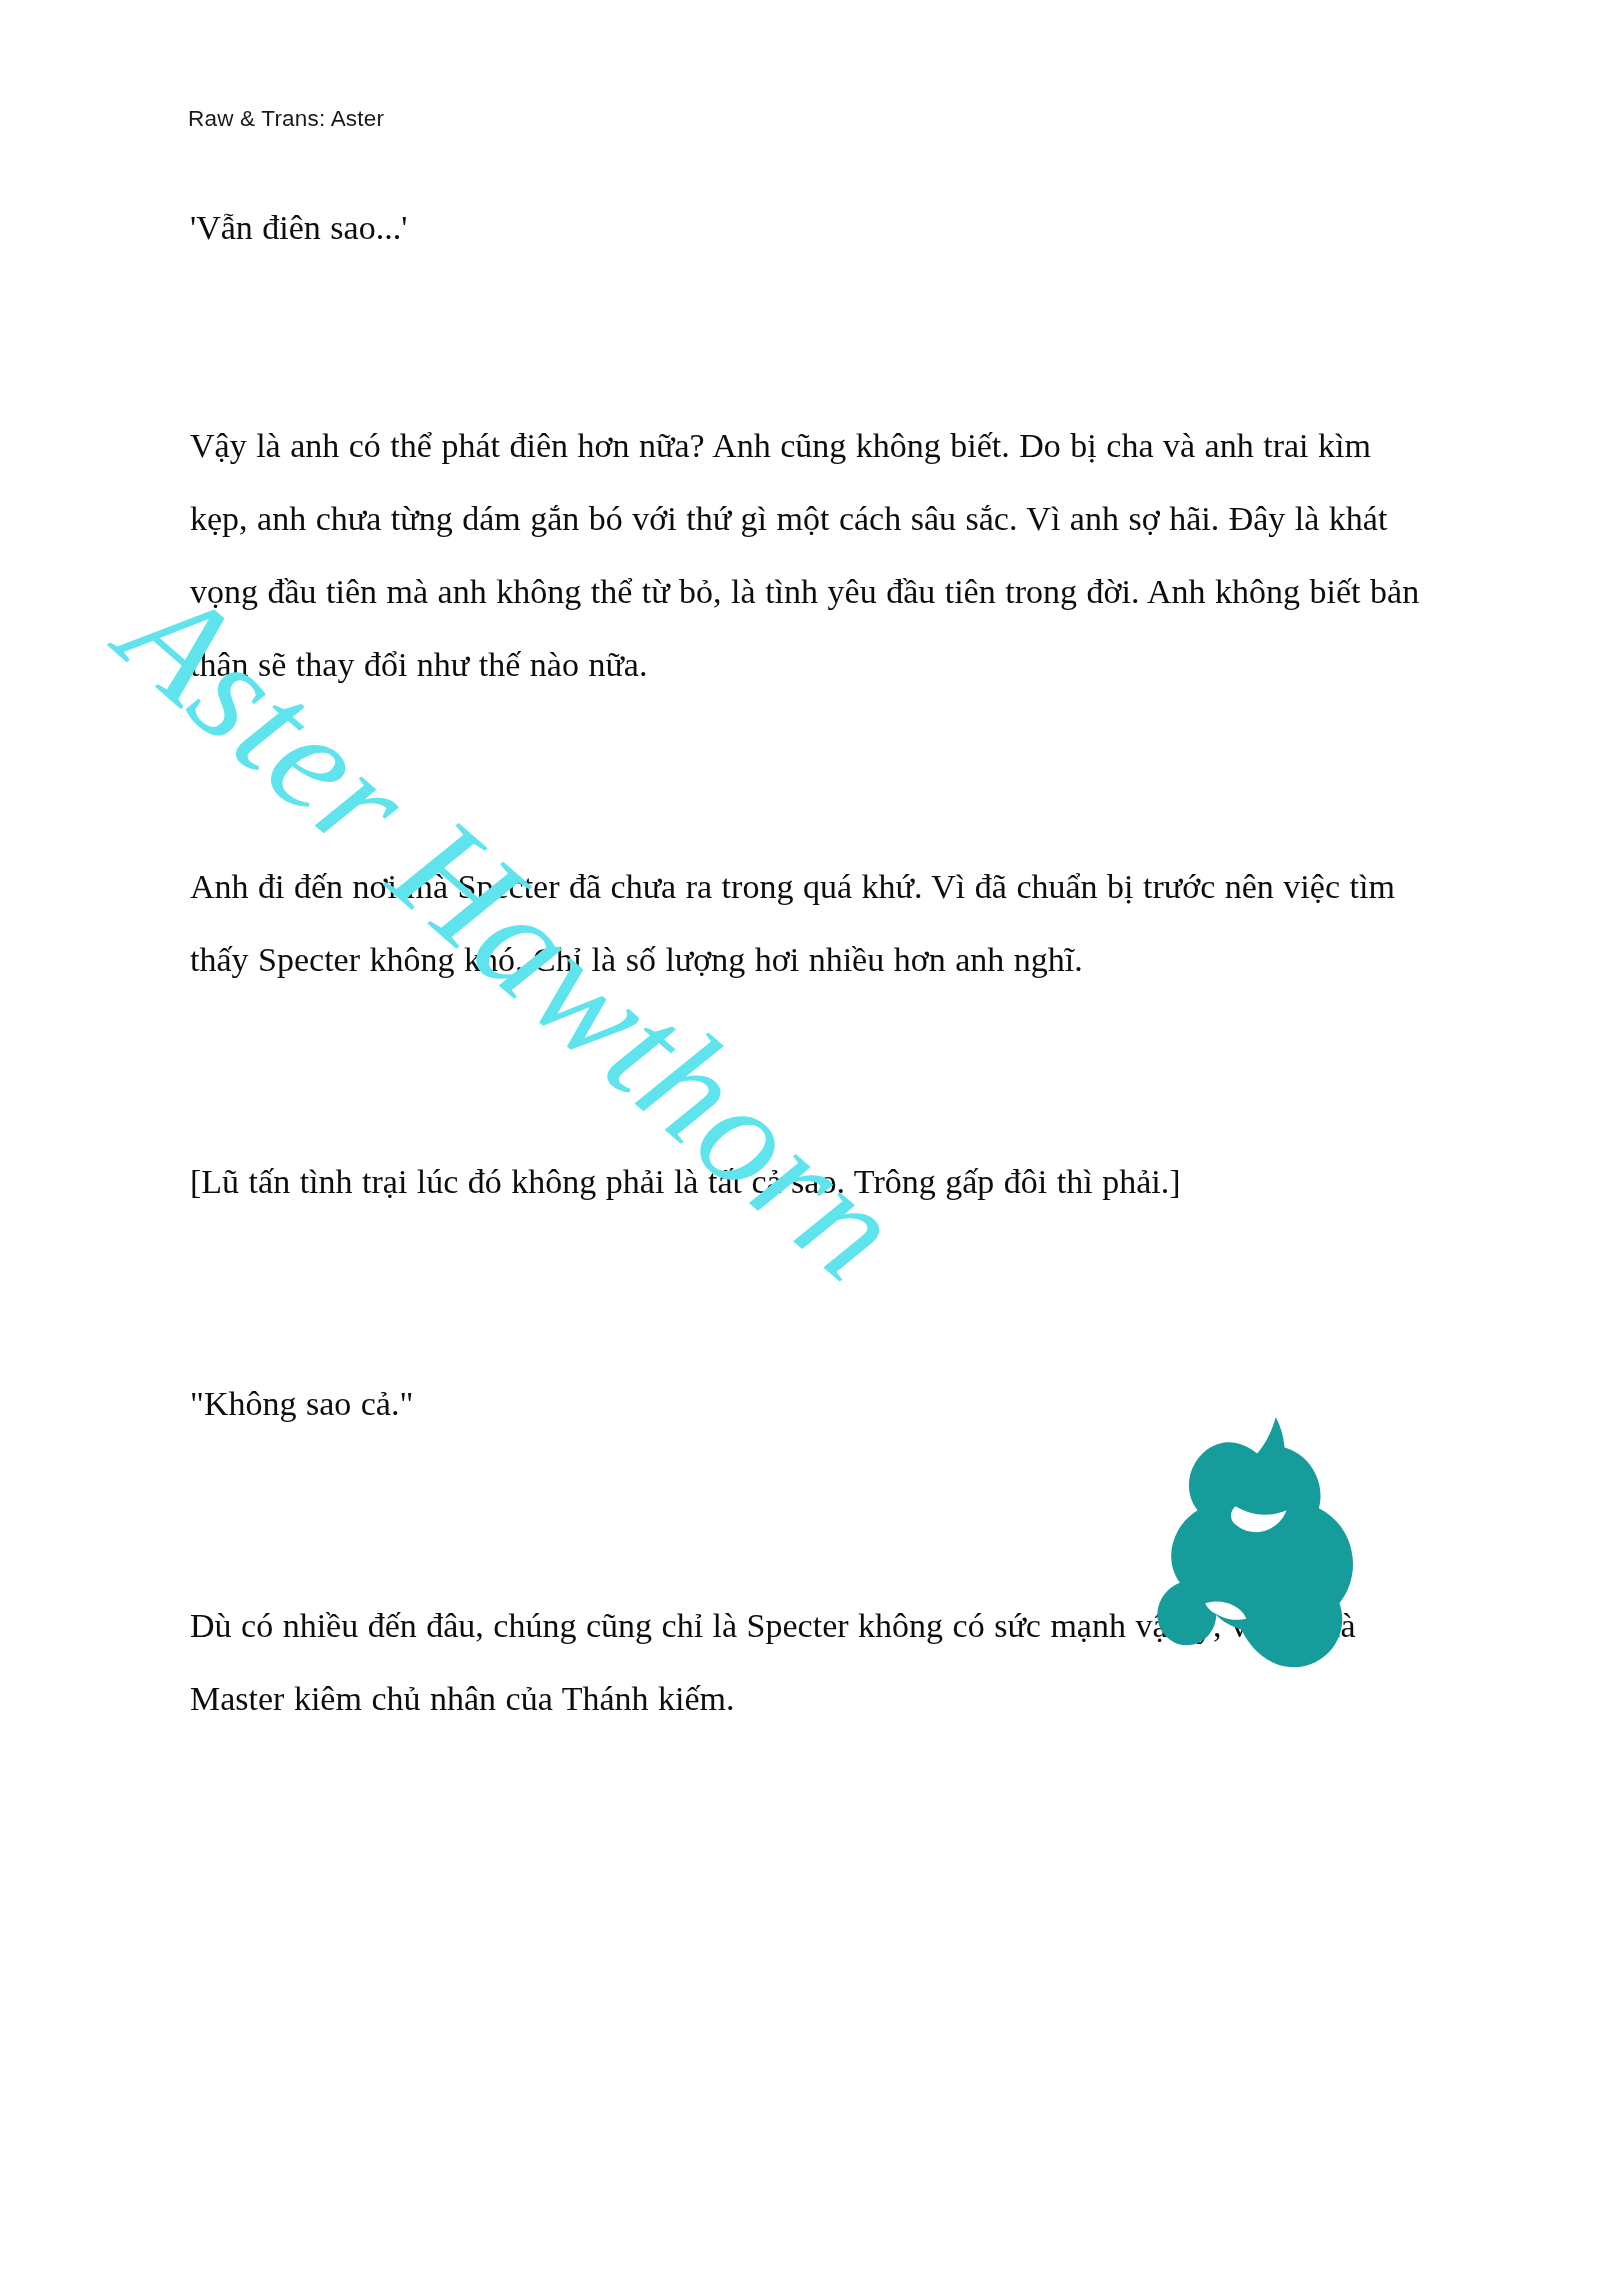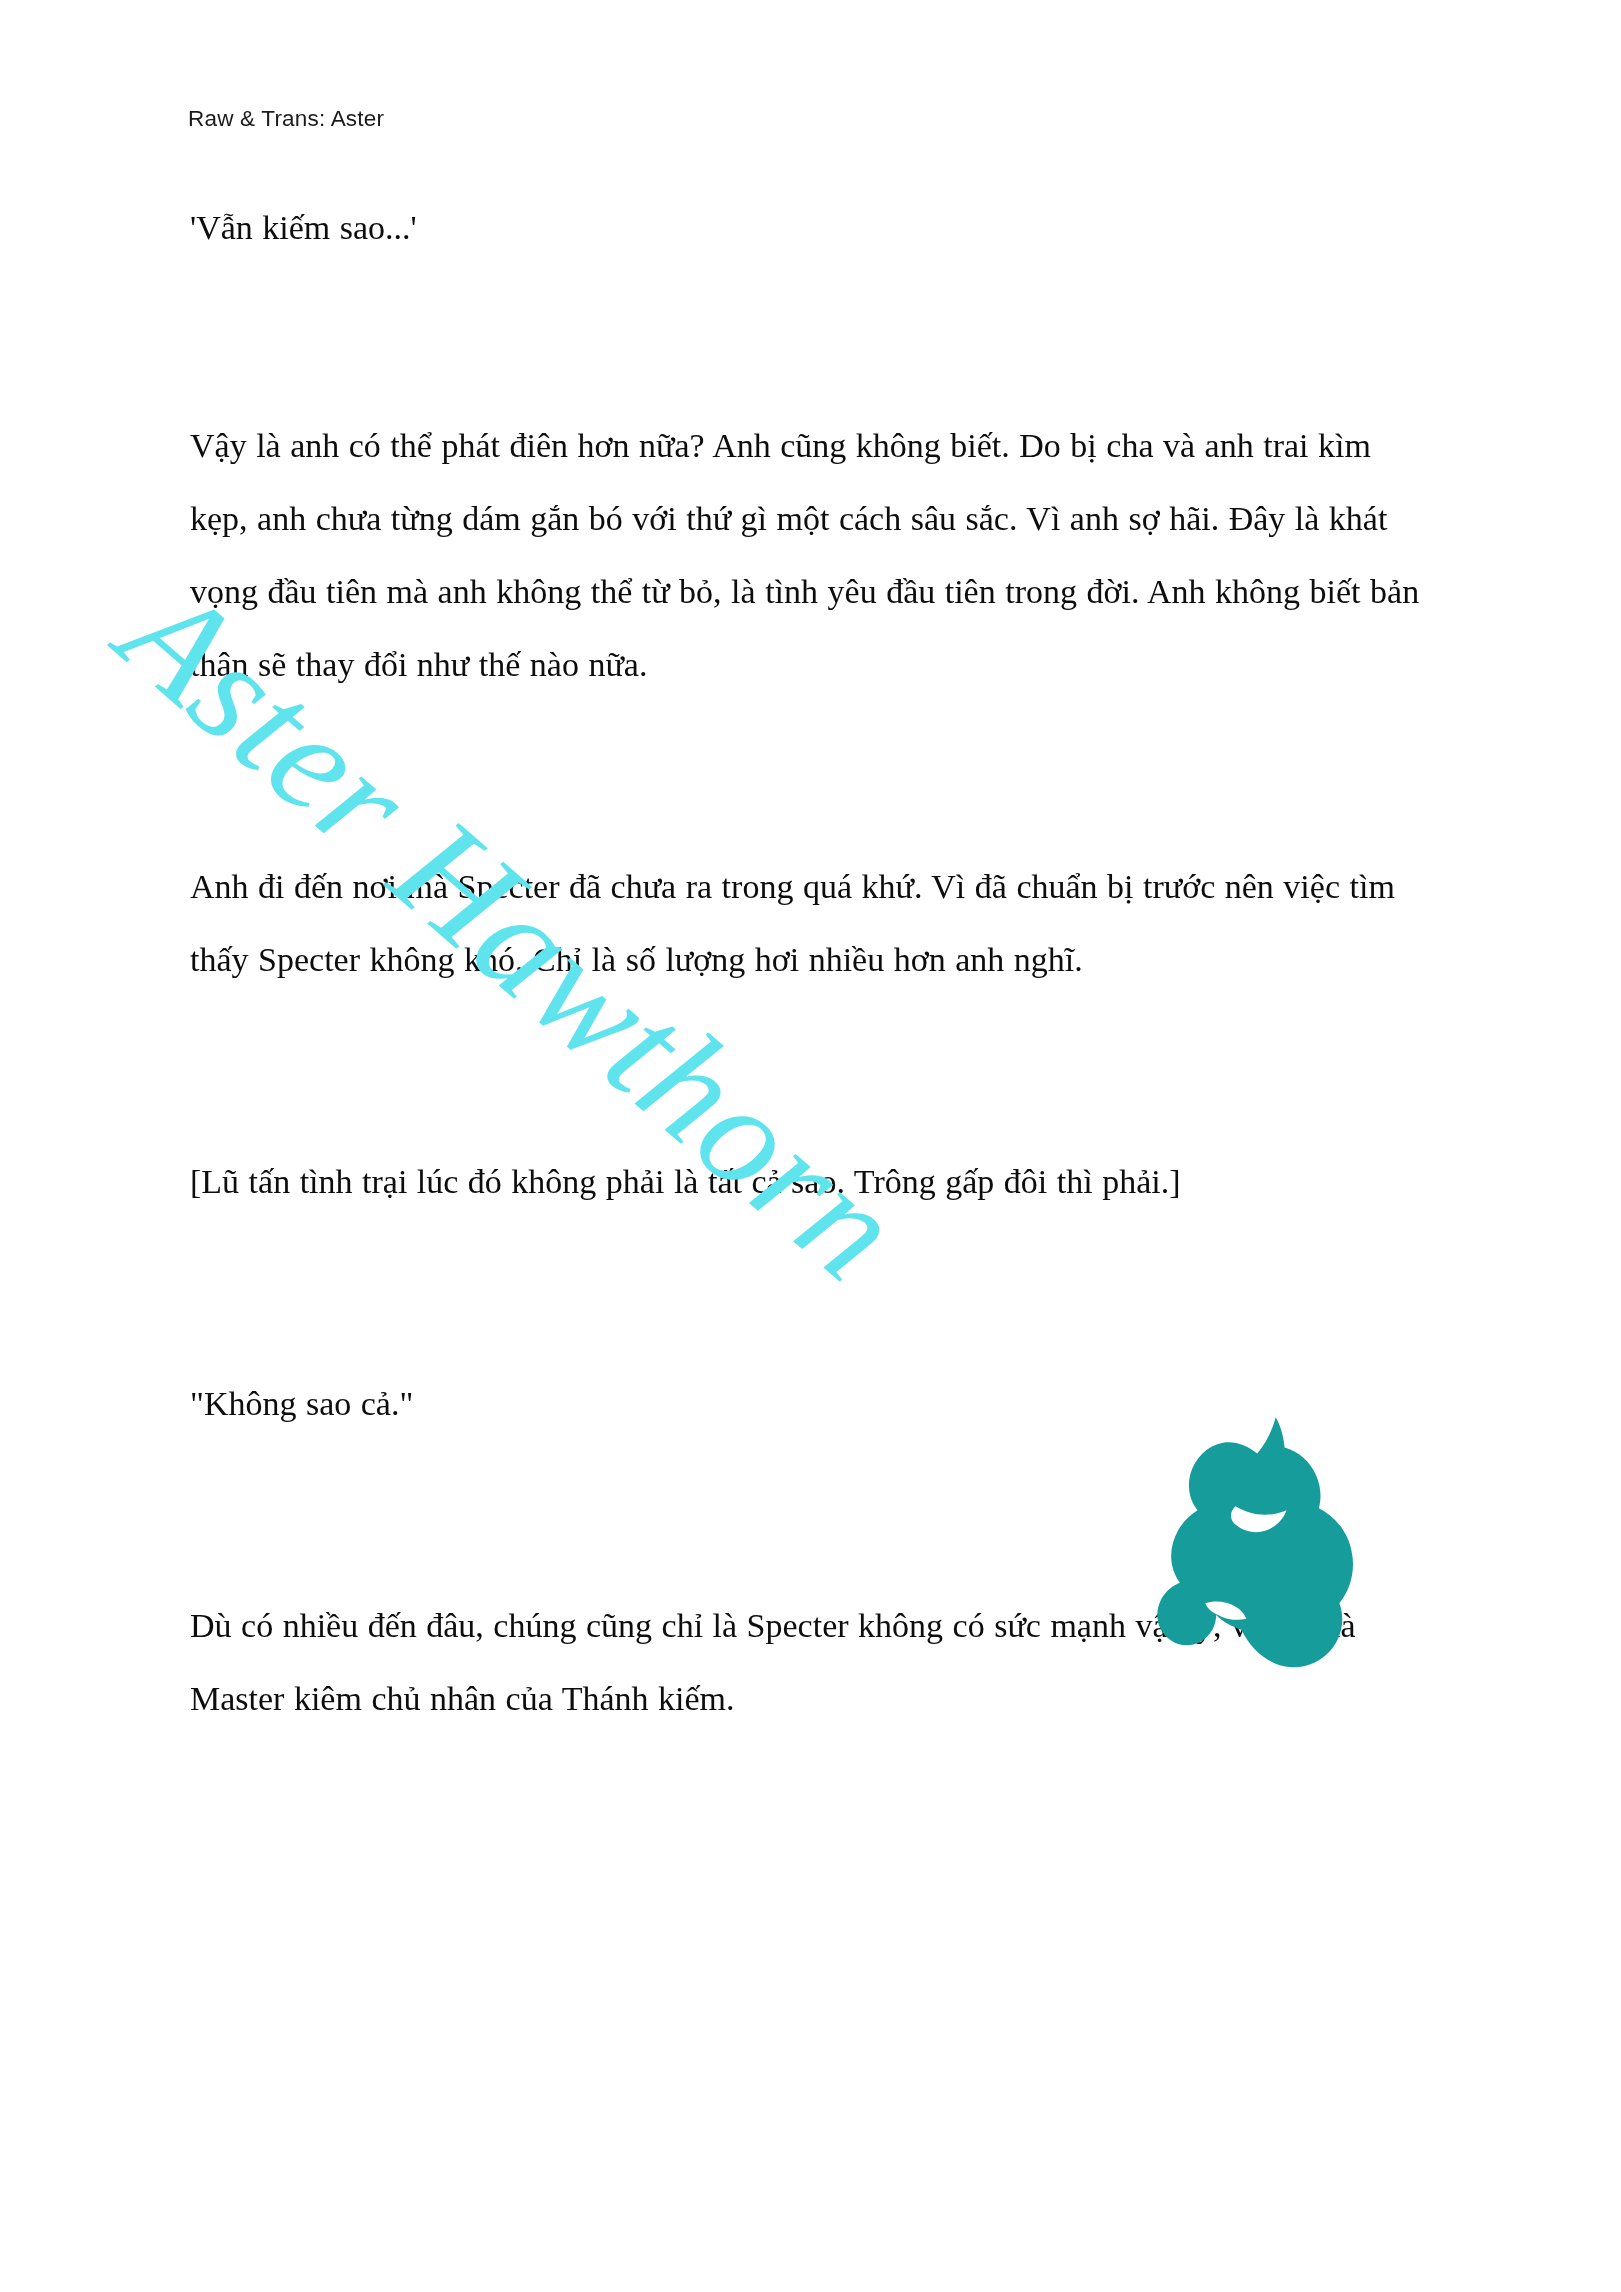--- a/index.html
+++ b/index.html
@@ -80,21 +80,21 @@
 </style>
 </head>
 <body>
 
 <div class="page">
 
   <div class="doc-header">Raw &amp; Trans: Aster</div>
 
   <div class="body-column">
 
-    <p class="para">'Vẫn kiếm sao...'</p>
+    <p class="para">'Vẫn điên sao...'</p>
 
     <div class="gap-md"></div>
 
     <p class="para">Vậy là anh có thể phát điên hơn nữa? Anh cũng không biết. Do bị cha và anh trai kìm kẹp, anh chưa từng dám gắn bó với thứ gì một cách sâu sắc. Vì anh sợ hãi. Đây là khát vọng đầu tiên mà anh không thể từ bỏ, là tình yêu đầu tiên trong đời. Anh không biết bản thân sẽ thay đổi như thế nào nữa.</p>
 
     <div class="gap-lg"></div>
 
     <p class="para">Anh đi đến nơi mà Specter đã chưa ra trong quá khứ. Vì đã chuẩn bị trước nên việc tìm thấy Specter không khó. Chỉ là số lượng hơi nhiều hơn anh nghĩ.</p>
 
     <div class="gap-lg"></div>

